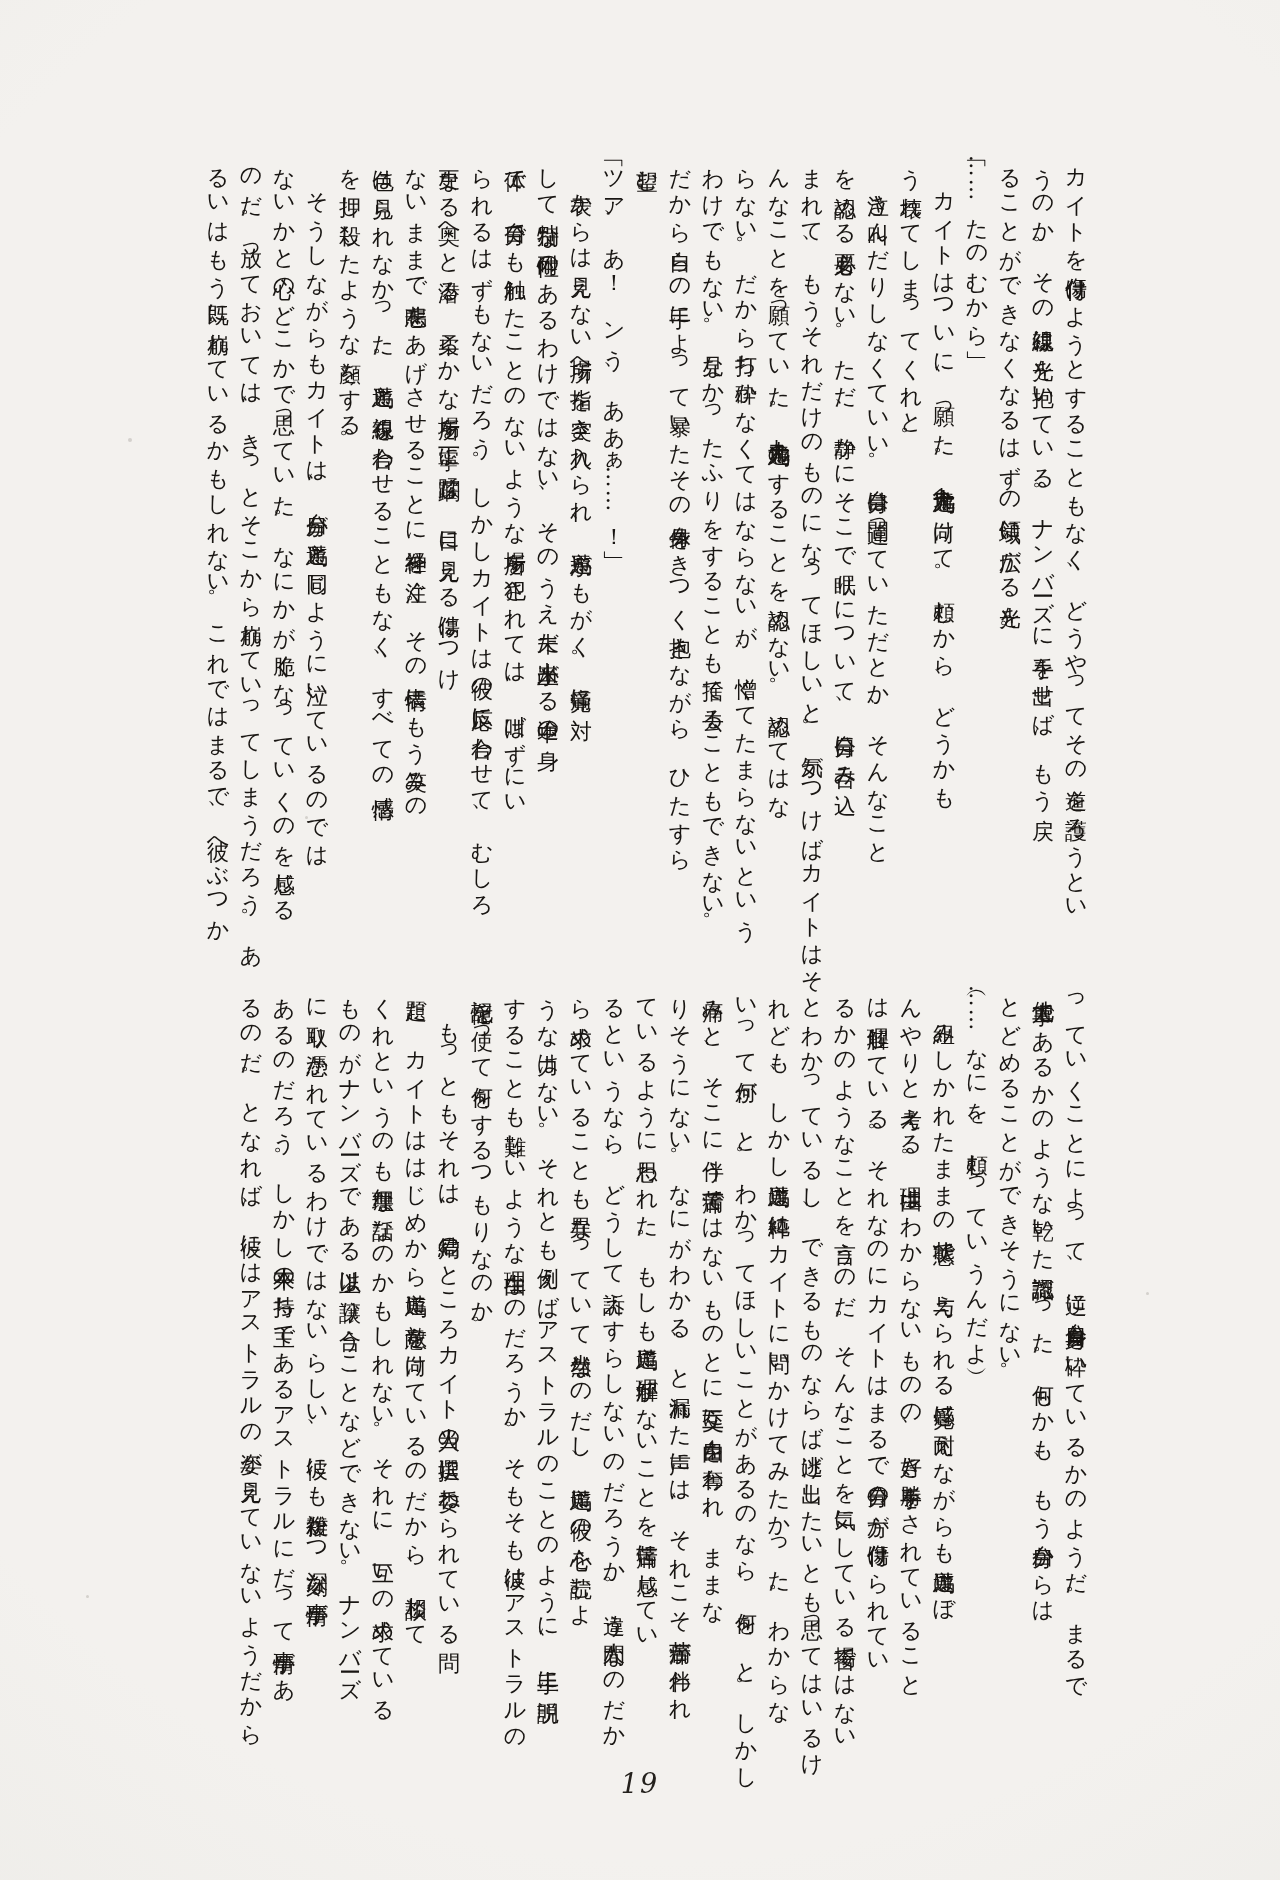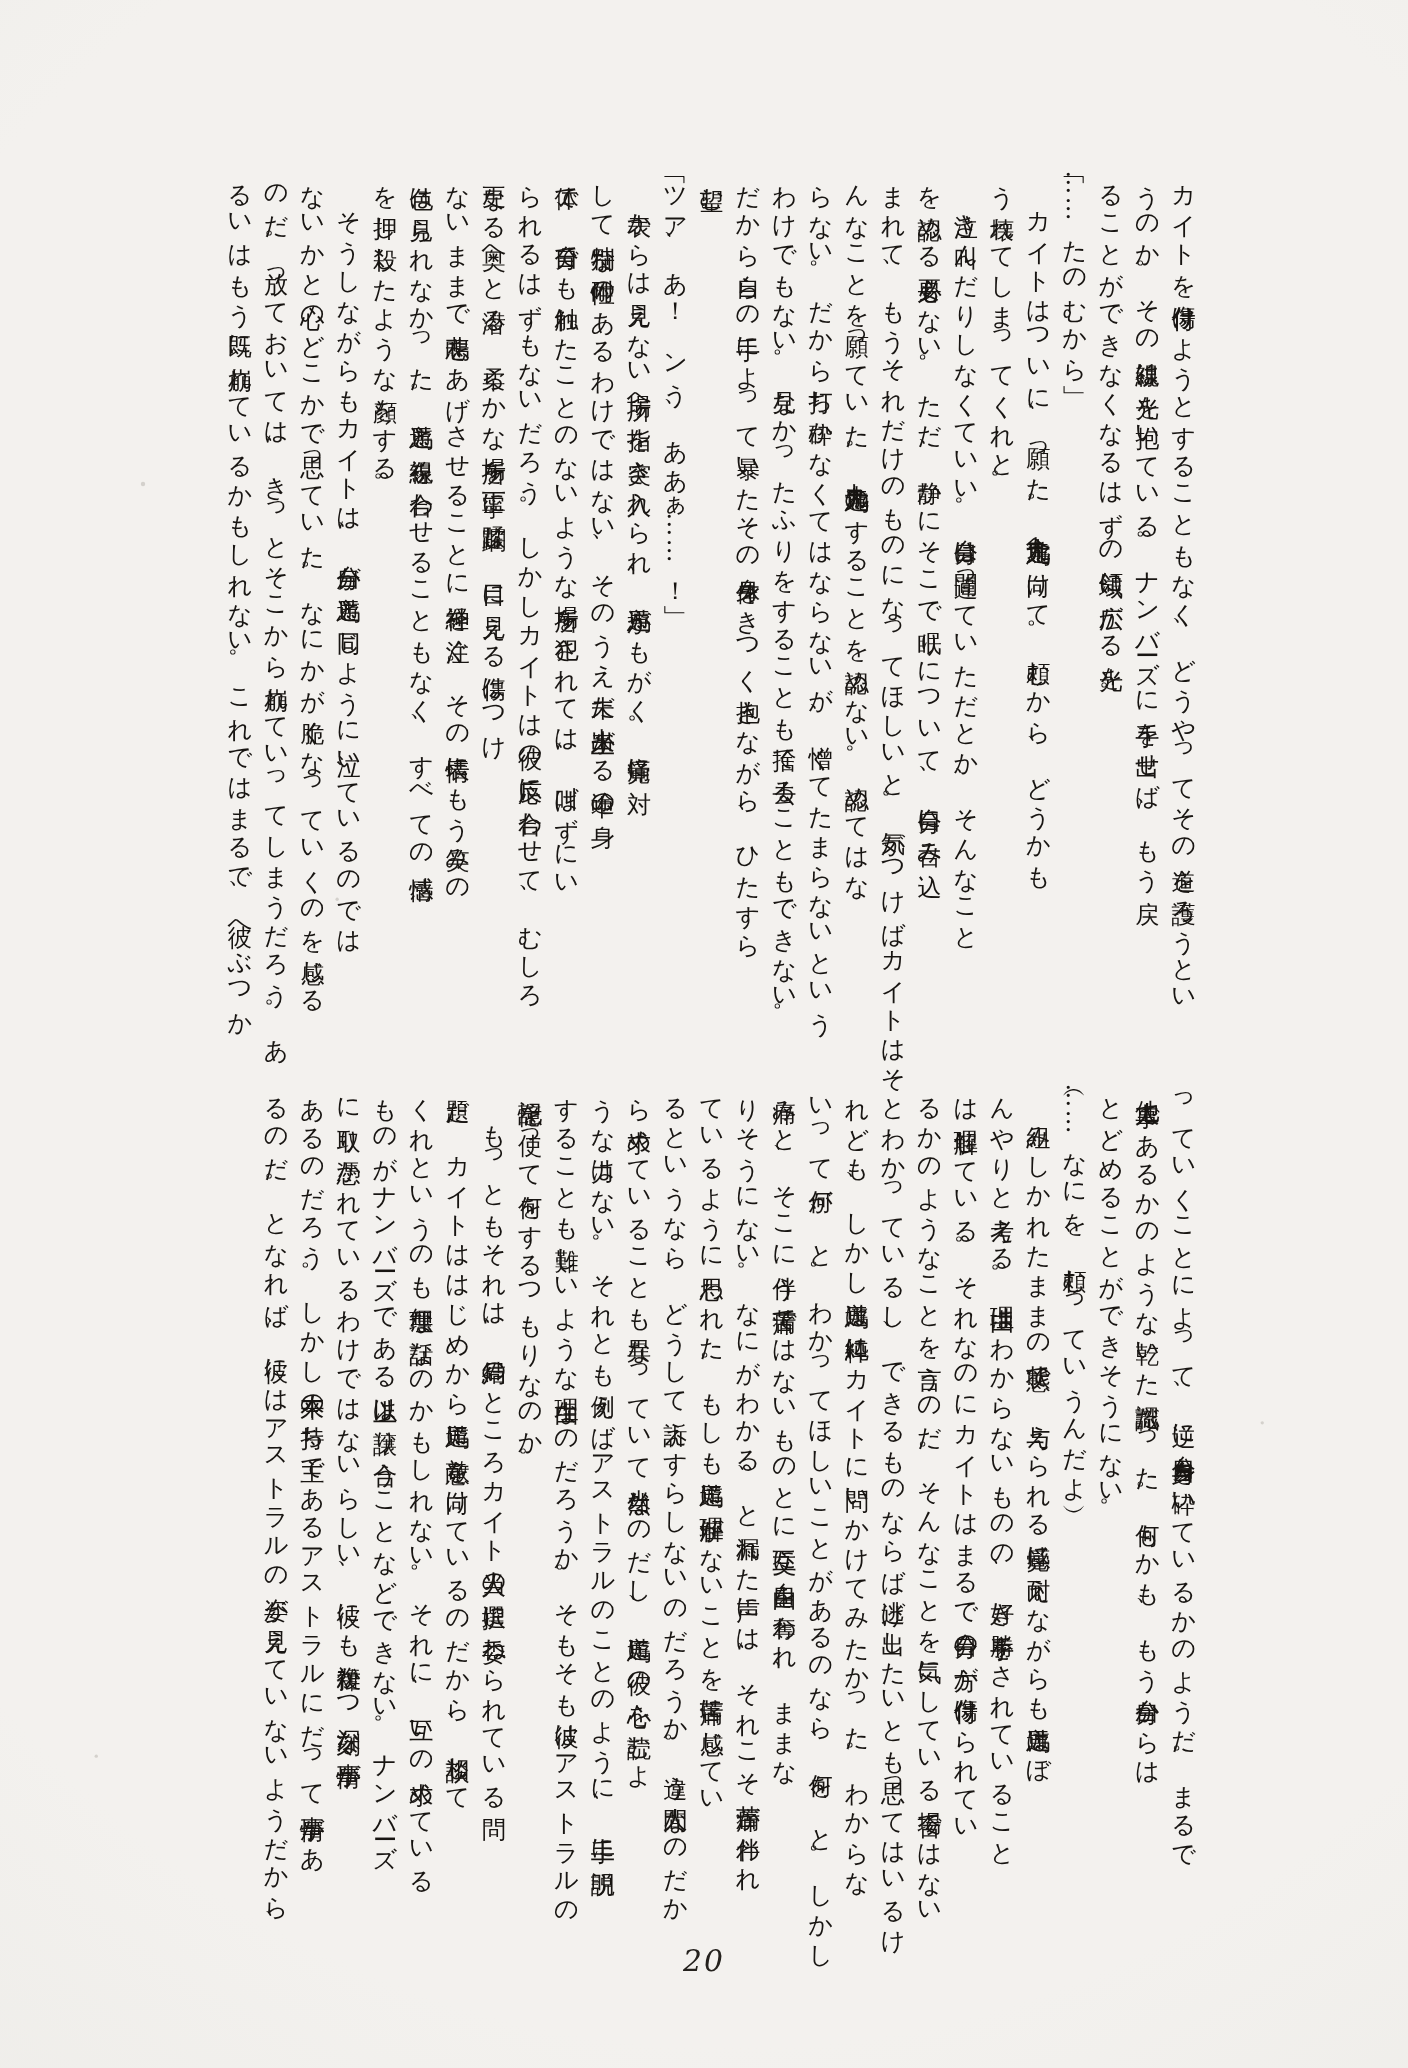--- a/index.html
+++ b/index.html
@@ -115,18 +115,18 @@
       <div class="tline">することも難しいような理由なのだろうか。そもそも彼はアストラルの</div>
       <div class="tline">記憶を使って何をするつもりなのか。</div>
       <div class="tline">　もっともそれは、結局のところカイト当人の選択に委ねられている問</div>
       <div class="tline">題だ。カイトははじめから遊馬に敵意を向けているのだから、相談して</div>
       <div class="tline">くれというのも無理な話なのかもしれない。それに、互いの求めている</div>
       <div class="tline">ものがナンバーズである以上は譲り合うことなどできない。ナンバーズ</div>
       <div class="tline">に取り憑かれているわけではないらしい、彼にも複雑かつ深刻な事情が</div>
       <div class="tline">あるのだろう。しかし本来の持ち主であるアストラルにだって事情があ</div>
       <div class="tline">るのだ。となれば、彼にはアストラルの姿が見えていないようだから、</div>
     </section>
-  <div class="pagenum">20</div>
+  <div class="pagenum">19</div>
   <div class="speck speck-1"></div>
   <div class="speck speck-2"></div>
   <div class="speck speck-3"></div>
   <div class="speck speck-4"></div>
 </div>
 
 </body></html>

